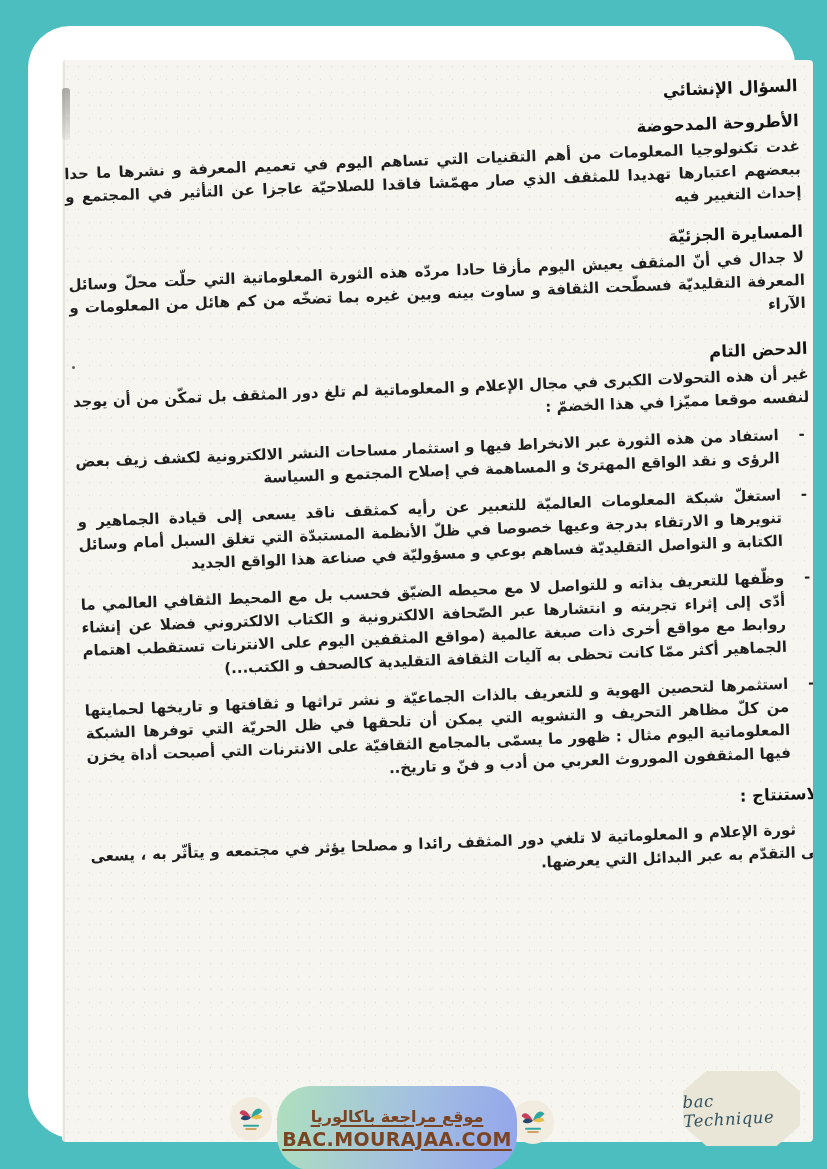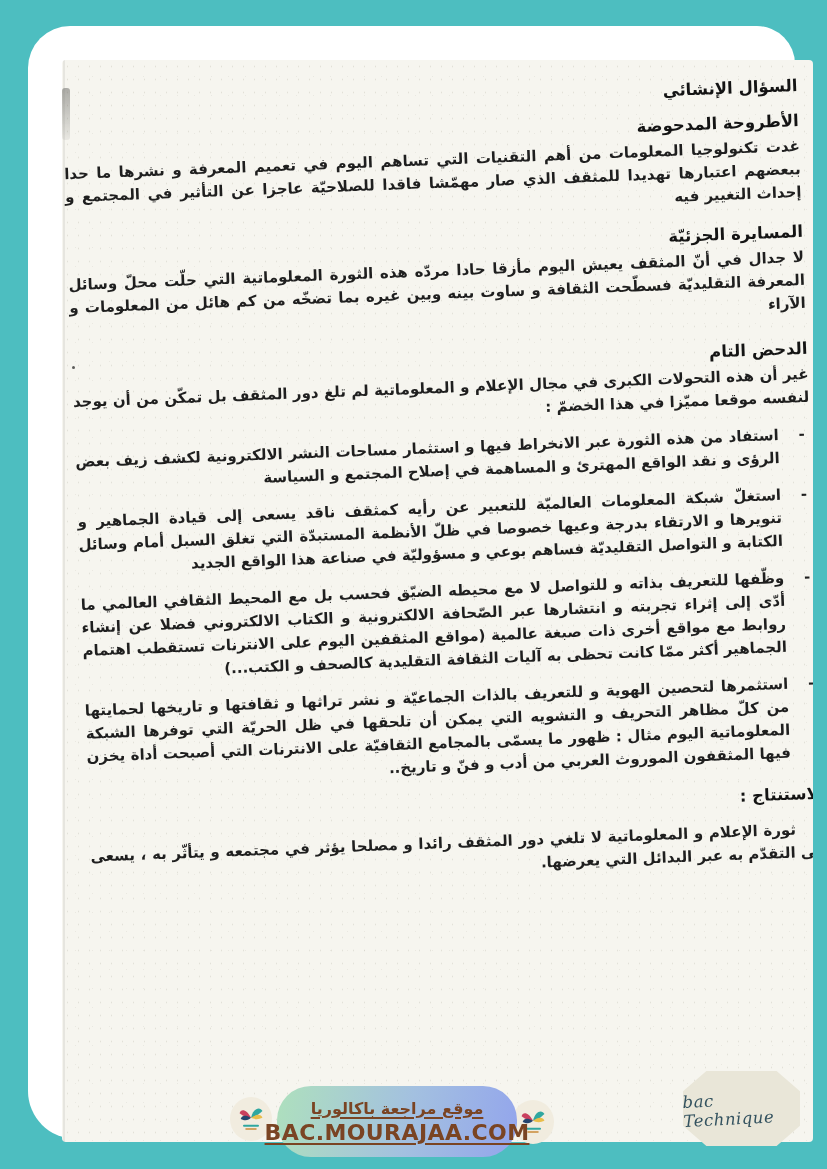--- a/index.html
+++ b/index.html
@@ -62,33 +62,33 @@
   }
   .bullets li{
     position:relative;padding-right:32px;margin-top:14px;
     font-size:15px;font-weight:700;line-height:23px;text-align:justify;color:#1f1f1f;
   }
   .bullets li::before{
     content:"-";position:absolute;right:6px;top:0;font-weight:700;
   }
   
   .badge-pill{
-    position:absolute;left:277px;top:1086px;width:240px;height:71px;
+    position:absolute;left:277px;top:1086px;width:240px;height:84px;
     border-radius:34px;z-index:3;
     background:linear-gradient(100deg,#aee0bd 0%,#a3c0e0 55%,#93a5ec 100%);
     display:flex;flex-direction:column;align-items:center;justify-content:center;
     row-gap:2px;cursor:pointer;
   }
   .badge-title{
     font-size:16px;font-weight:700;color:#7a4423;
     text-decoration:underline;text-decoration-thickness:2px;text-underline-offset:3px;
     direction:rtl;
   }
   .badge-url{
-    font-size:22px;font-weight:700;color:#7a4423;letter-spacing:.4px;
+    font-size:19px;font-weight:700;color:#7a4423;letter-spacing:.4px;
     text-decoration:underline;text-decoration-thickness:2px;text-underline-offset:3px;
   }
   .logo-circle{
     position:absolute;width:42px;height:44px;border-radius:50%;
     background:#f1ecdf;z-index:2;
     display:flex;flex-direction:column;align-items:center;justify-content:center;
   }
   .logo-circle.left{left:230px;top:1097px;}
   .logo-circle.right{left:512px;top:1100px;}
   .stamp-octagon{

